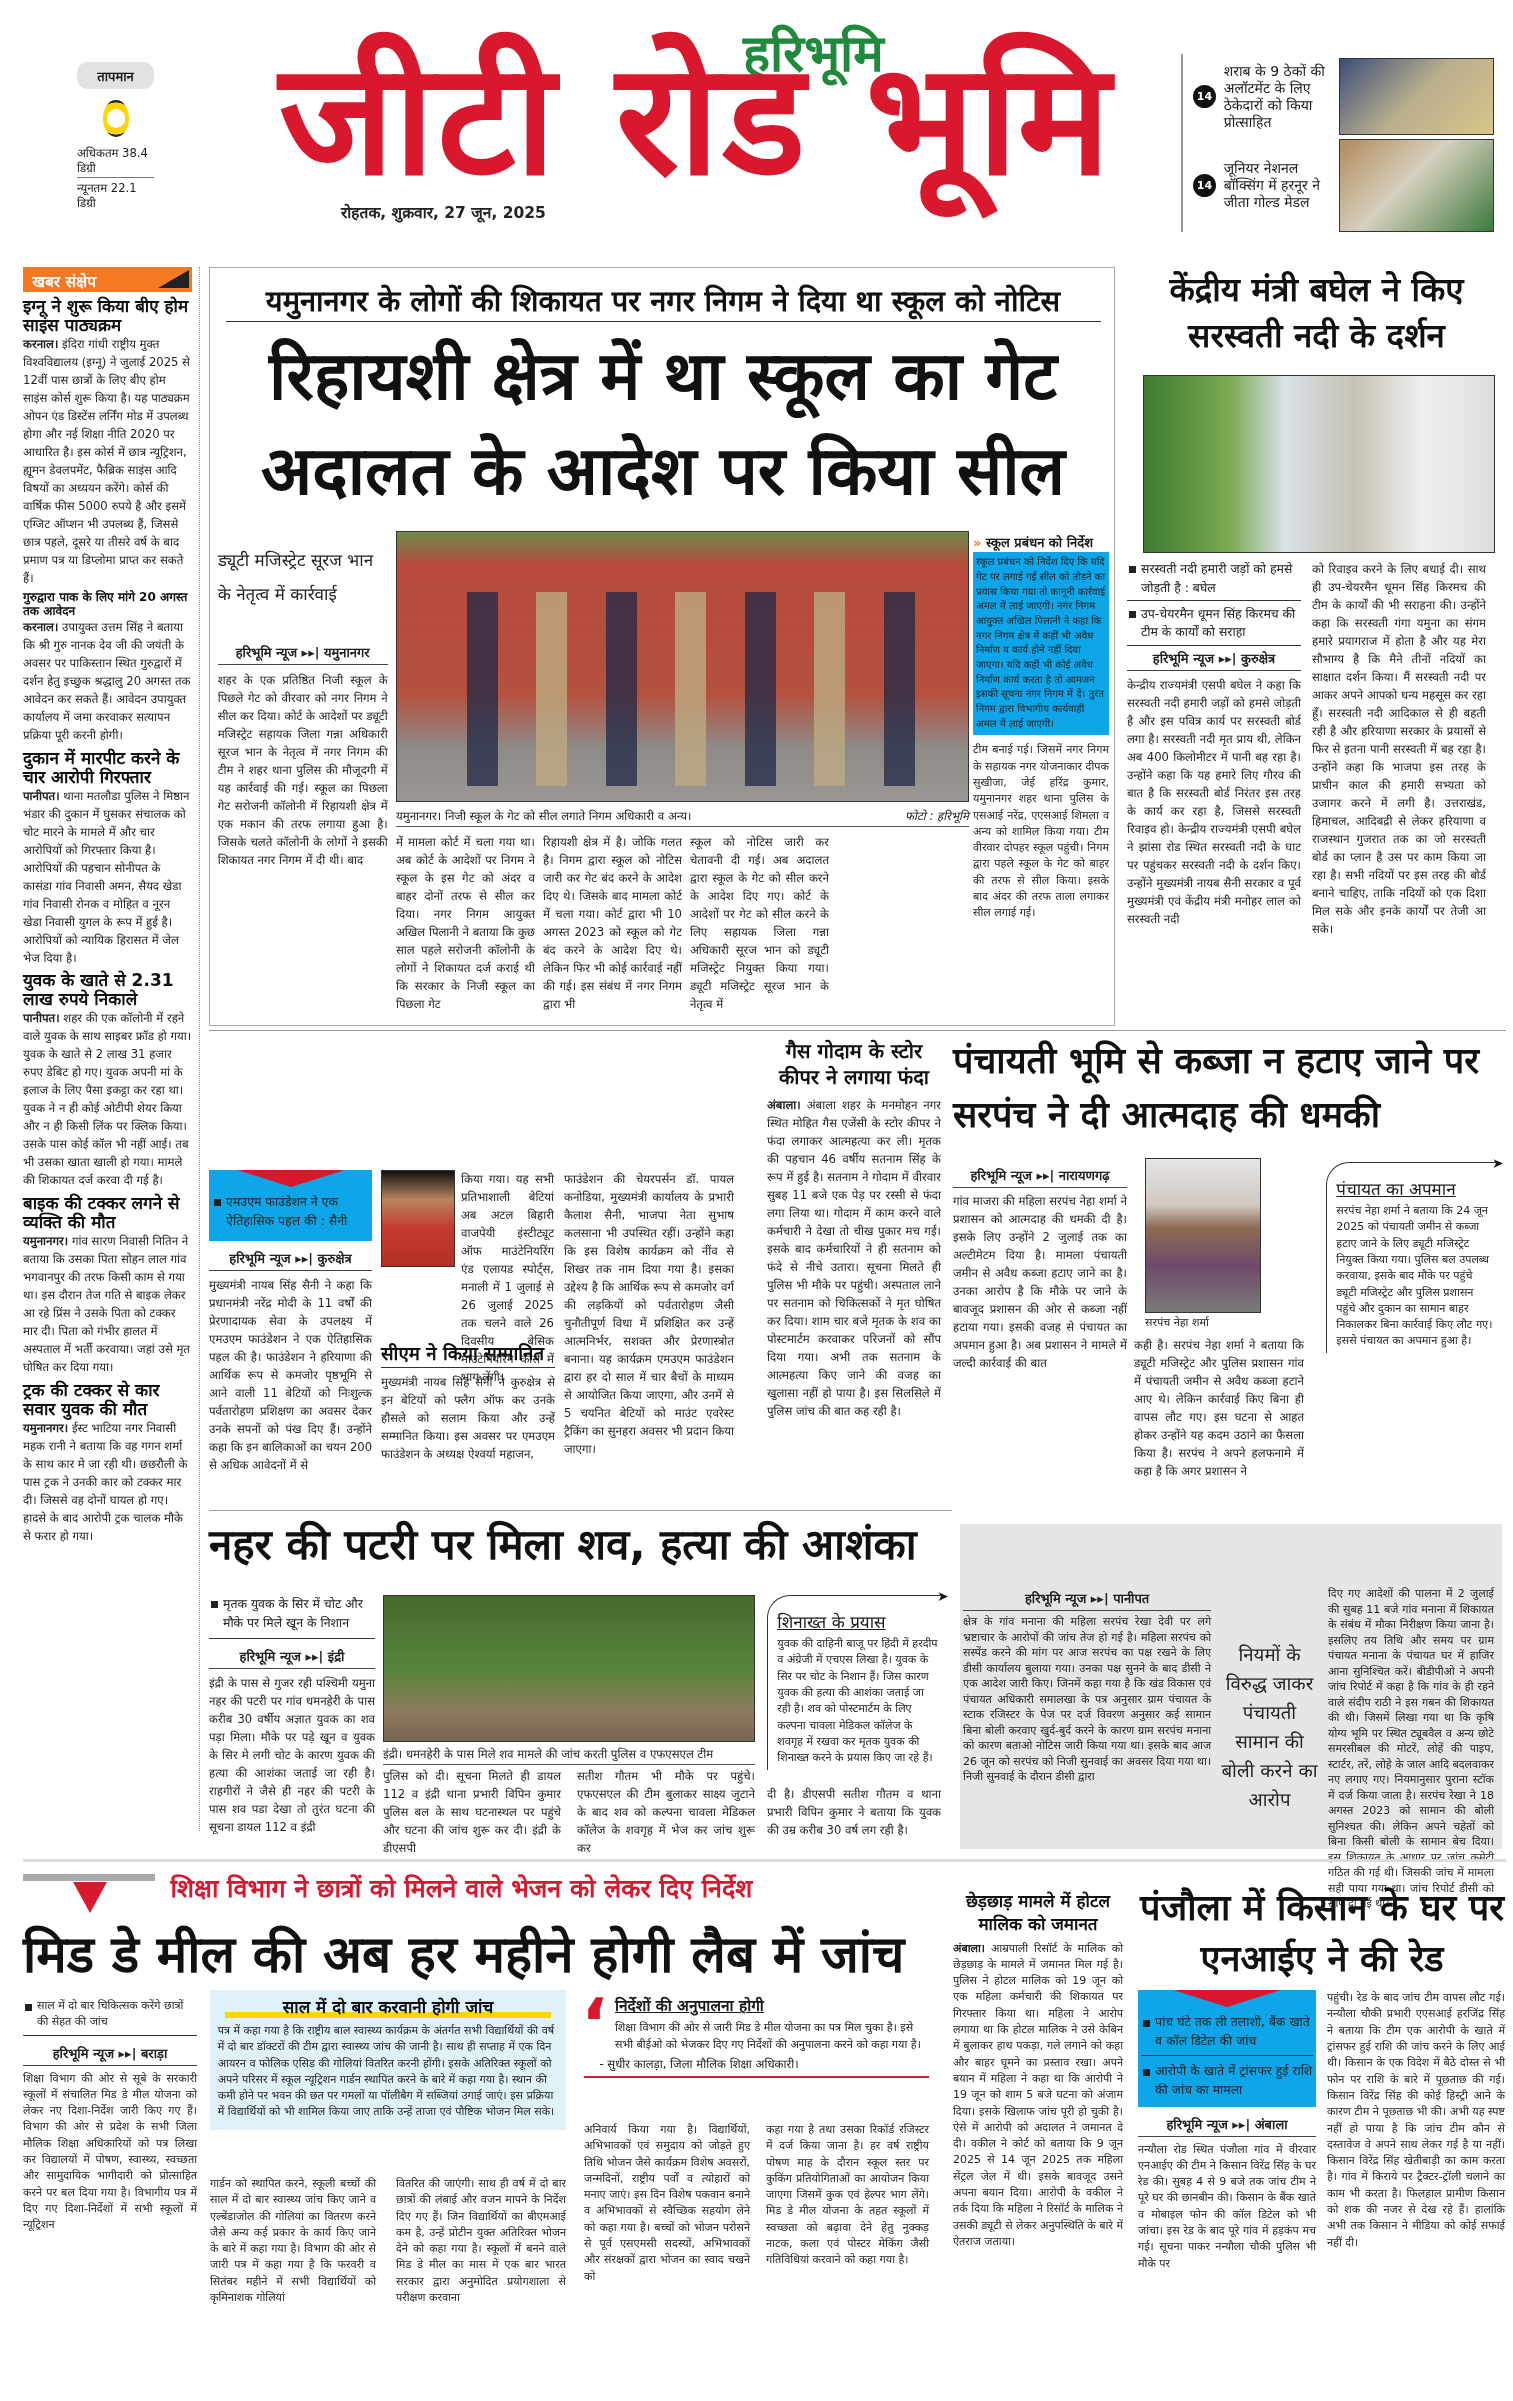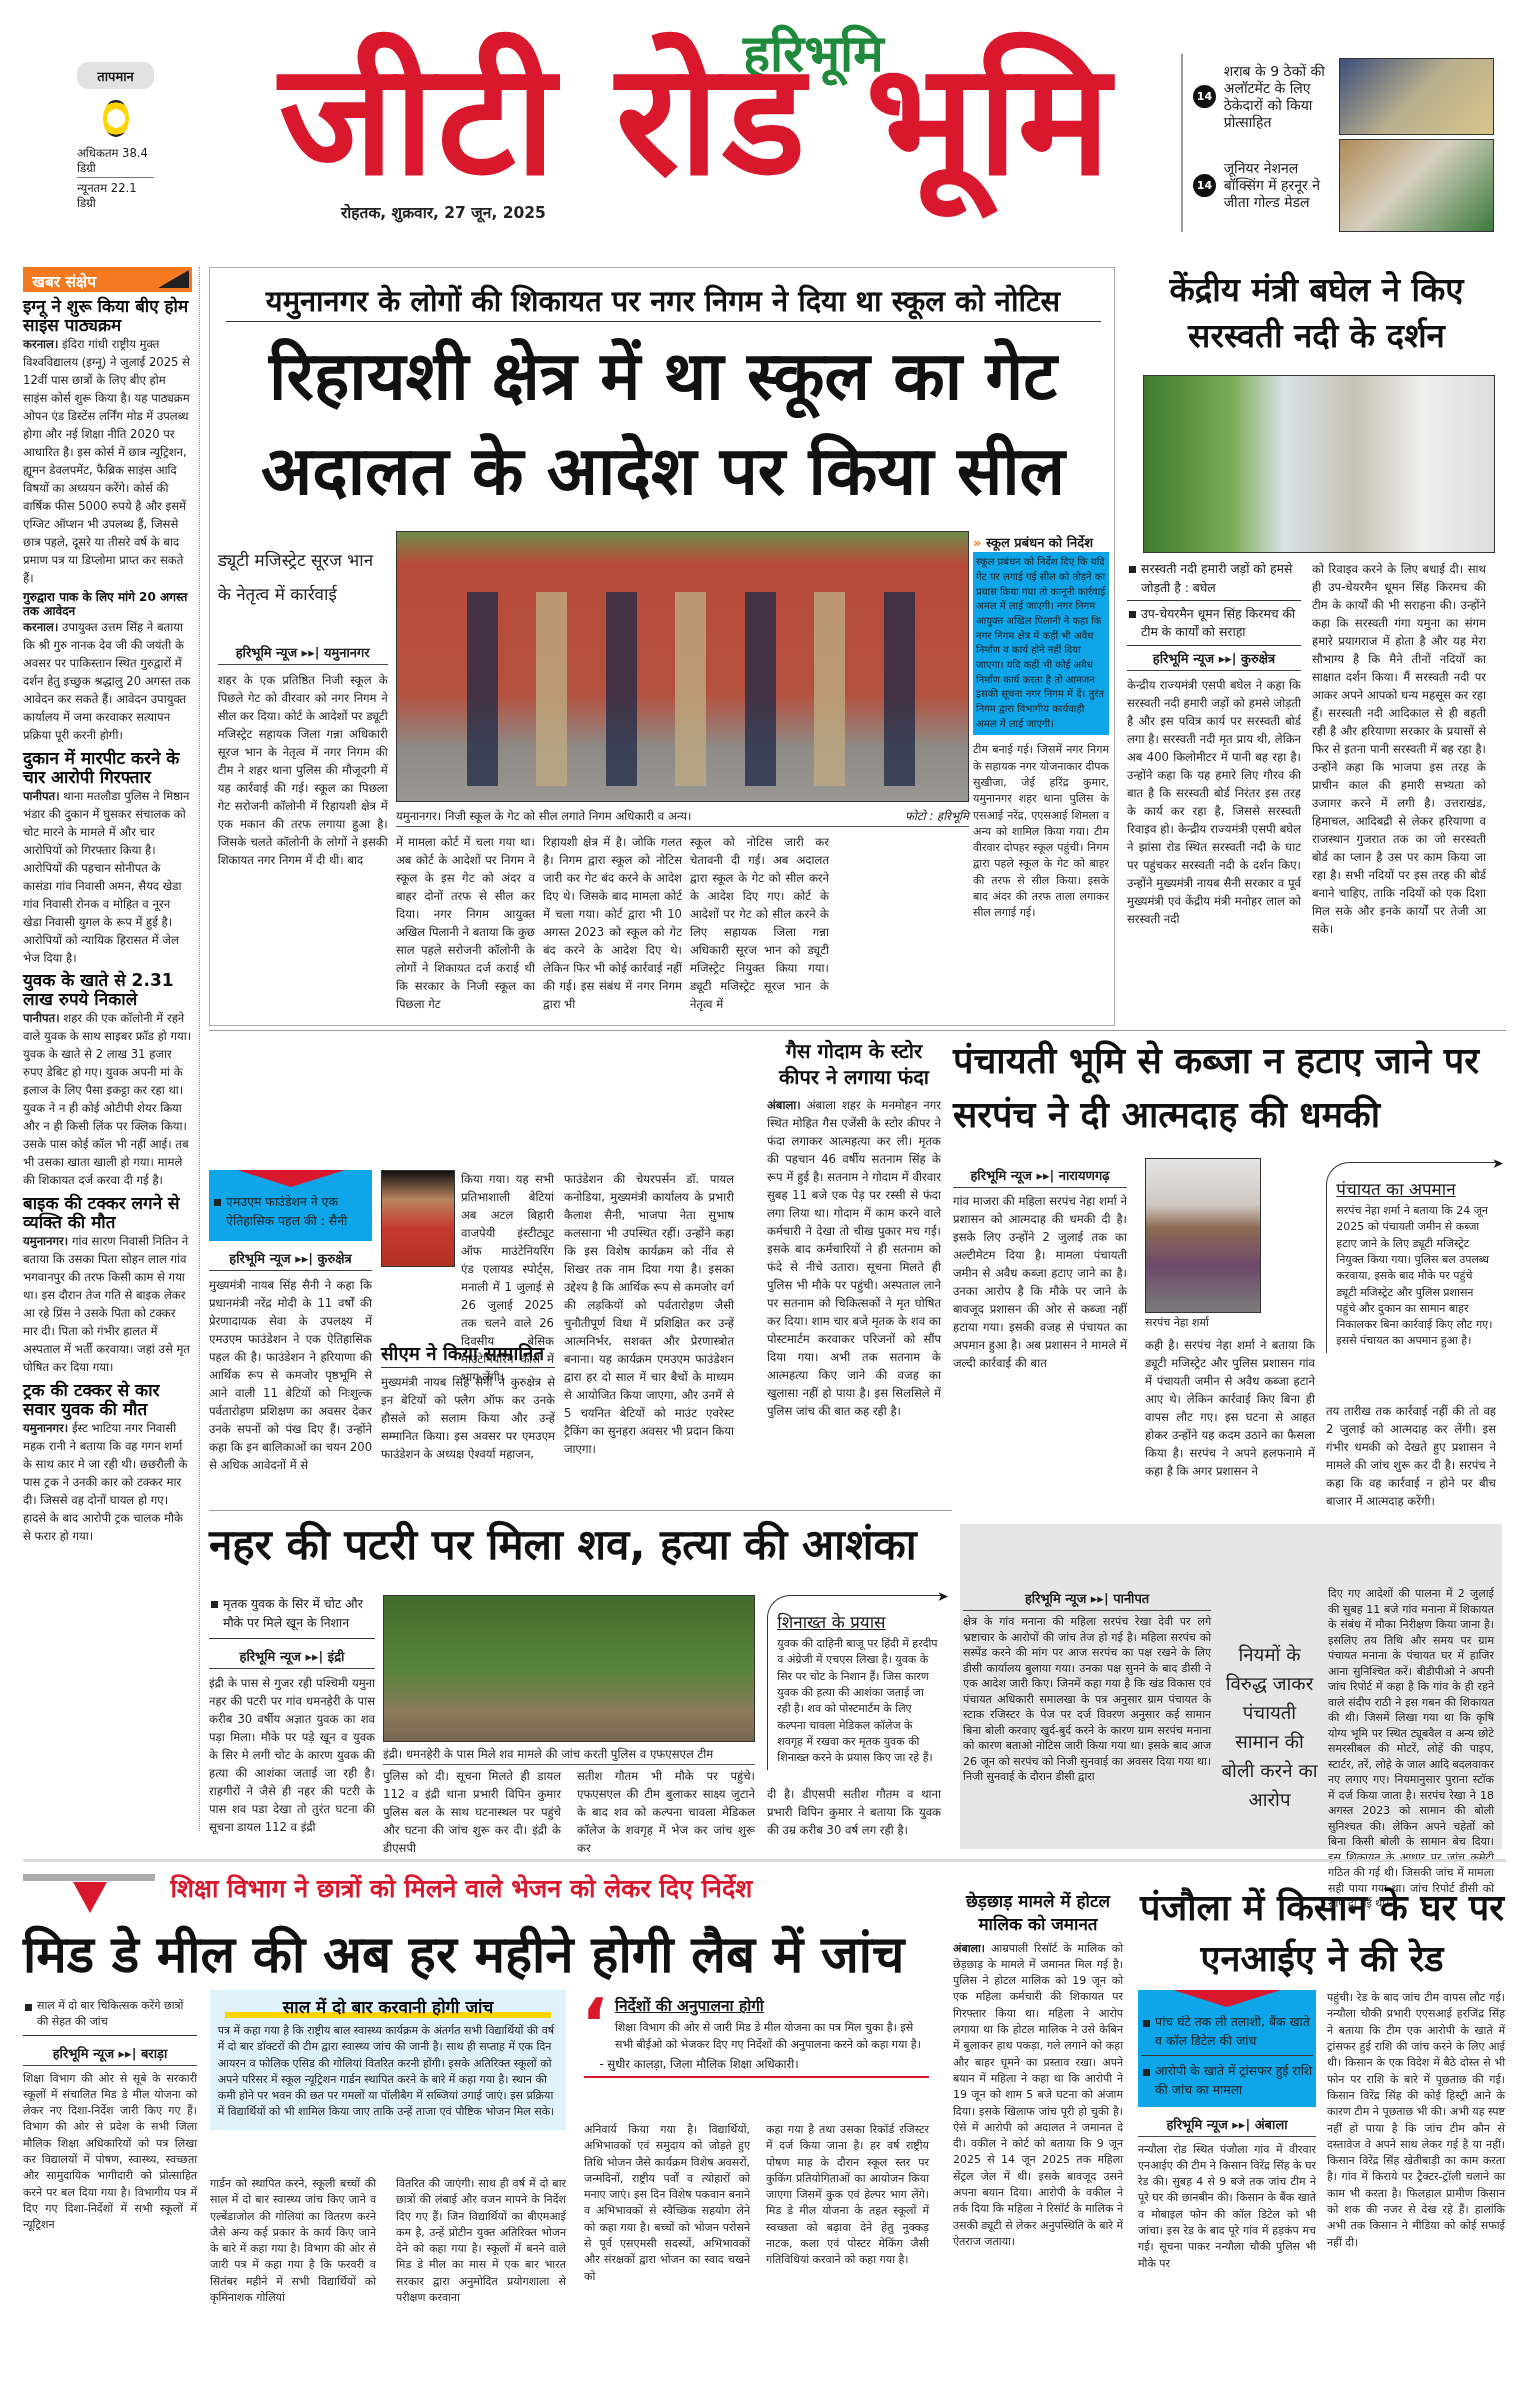--- a/index.html
+++ b/index.html
@@ -142,27 +142,26 @@
 </div>
 
 <div class="abs" style="left:953px;top:1034px;width:554px;height:449px;">
   <div class="hd" style="font-size:36px;line-height:54px;">पंचायती भूमि से कब्जा न हटाए जाने पर सरपंच ने दी आत्मदाह की धमकी</div>
   <div style="position:absolute;left:0;top:124px;width:174px;">
     <div class="dateline" style="margin-top:4.6px;">हरिभूमि न्यूज ▸▸| नारायणगढ़</div>
     <div class="txt-sm" style="margin-top:4.6px;">गांव माजरा की महिला सरपंच नेहा शर्मा ने प्रशासन को आत्मदाह की धमकी दी है। इसके लिए उन्होंने 2 जुलाई तक का अल्टीमेटम दिया है। मामला पंचायती जमीन से अवैध कब्जा हटाए जाने का है। उनका आरोप है कि मौके पर जाने के बावजूद प्रशासन की ओर से कब्जा नहीं हटाया गया। इसकी वजह से पंचायत का अपमान हुआ है। अब प्रशासन ने मामले में जल्दी कार्रवाई की बात</div>
   </div>
   <div class="photo" style="position:absolute;left:192px;top:124px;width:116px;height:155px;background:linear-gradient(180deg,#e5e5e5 0%,#cfc7c0 30%,#8d6b55 45%,#6d4a6a 70%,#7b7b7b 100%);"></div>
   <div style="position:absolute;left:192px;top:280px;font-size:11px;">सरपंच नेहा शर्मा</div>
-  <div class="txt-sm" style="position:absolute;left:192px;top:302px;width:170px;">कही है। सरपंच नेहा शर्मा ने बताया कि ड्यूटी मजिस्ट्रेट और पुलिस प्रशासन गांव में पंचायती जमीन से अवैध कब्जा हटाने आए थे। लेकिन कार्रवाई किए बिना ही वापस लौट गए। इस घटना से आहत होकर उन्होंने यह कदम उठाने का फैसला किया है। सरपंच ने अपने हलफनामे में कहा है कि अगर प्रशासन ने</div>
+  <div class="txt-sm" style="position:absolute;left:181px;top:302px;width:170px;">कही है। सरपंच नेहा शर्मा ने बताया कि ड्यूटी मजिस्ट्रेट और पुलिस प्रशासन गांव में पंचायती जमीन से अवैध कब्जा हटाने आए थे। लेकिन कार्रवाई किए बिना ही वापस लौट गए। इस घटना से आहत होकर उन्होंने यह कदम उठाने का फैसला किया है। सरपंच ने अपने हलफनामे में कहा है कि अगर प्रशासन ने</div>
   <div style="position:absolute;left:373px;top:128px;width:170px;border-left:0.8px solid #333;border-top:0.8px solid #333;border-radius:23px 0 0 0;padding:14px 3.1px 3.1px 9.3px;">
     <div style="position:absolute;right:-7.7px;top:-7.7px;font-size:14px;">➤</div>
     <div style="font-size:17px;text-decoration:underline;margin-bottom:3.1px;">पंचायत का अपमान</div>
     <div class="txt-sm" style="text-align:left;font-size:11px;line-height:16.3px;">सरपंच नेहा शर्मा ने बताया कि 24 जून 2025 को पंचायती जमीन से कब्जा हटाए जाने के लिए ड्यूटी मजिस्ट्रेट नियुक्त किया गया। पुलिस बल उपलब्ध करवाया, इसके बाद मौके पर पहुंचे ड्यूटी मजिस्ट्रेट और पुलिस प्रशासन पहुंचे और दुकान का सामान बाहर निकालकर बिना कार्रवाई किए लौट गए। इससे पंचायत का अपमान हुआ है।</div>
   </div>
-  <div class="txt-sm" style="position:absolute;left:373px;top:368px;width:170px;">तय तारीख तक कार्रवाई नहीं की तो वह 2 जुलाई को आत्मदाह कर लेंगी। इस गंभीर धमकी को देखते हुए प्रशासन ने मामले की जांच शुरू कर दी है। सरपंच ने कहा कि वह कार्रवाई न होने पर बीच बाजार में आत्मदाह करेंगी।</div>
 </div>
 
 <div class="abs" style="left:209px;top:1518px;width:743px;height:341px;">
   <div class="hd" style="font-size:42px;line-height:54px;">नहर की पटरी पर मिला शव, हत्या की आशंका</div>
   <div style="position:absolute;left:0;top:77px;width:166px;">
     <div class="bullet" style="border-bottom:0.8px solid #333;padding-bottom:6.2px;">मृतक युवक के सिर में चोट और मौके पर मिले खून के निशान</div>
     <div class="dateline" style="margin-top:4.6px;">हरिभूमि न्यूज ▸▸| इंद्री</div>
     <div class="txt-sm" style="margin-top:4.6px;">इंद्री के पास से गुजर रही पश्चिमी यमुना नहर की पटरी पर गांव धमनहेरी के पास करीब 30 वर्षीय अज्ञात युवक का शव पड़ा मिला। मौके पर पड़े खून व युवक के सिर मे लगी चोट के कारण युवक की हत्या की आशंका जताई जा रही है। राहगीरों ने जैसे ही नहर की पटरी के पास शव पडा देखा तो तुरंत घटना की सूचना डायल 112 व इंद्री</div>
   </div>
   <div class="photo" style="position:absolute;left:174px;top:77px;width:372px;height:147px;background:linear-gradient(180deg,#436b2c 0%,#58843a 50%,#8d7b5d 80%,#776650 100%);"></div>

